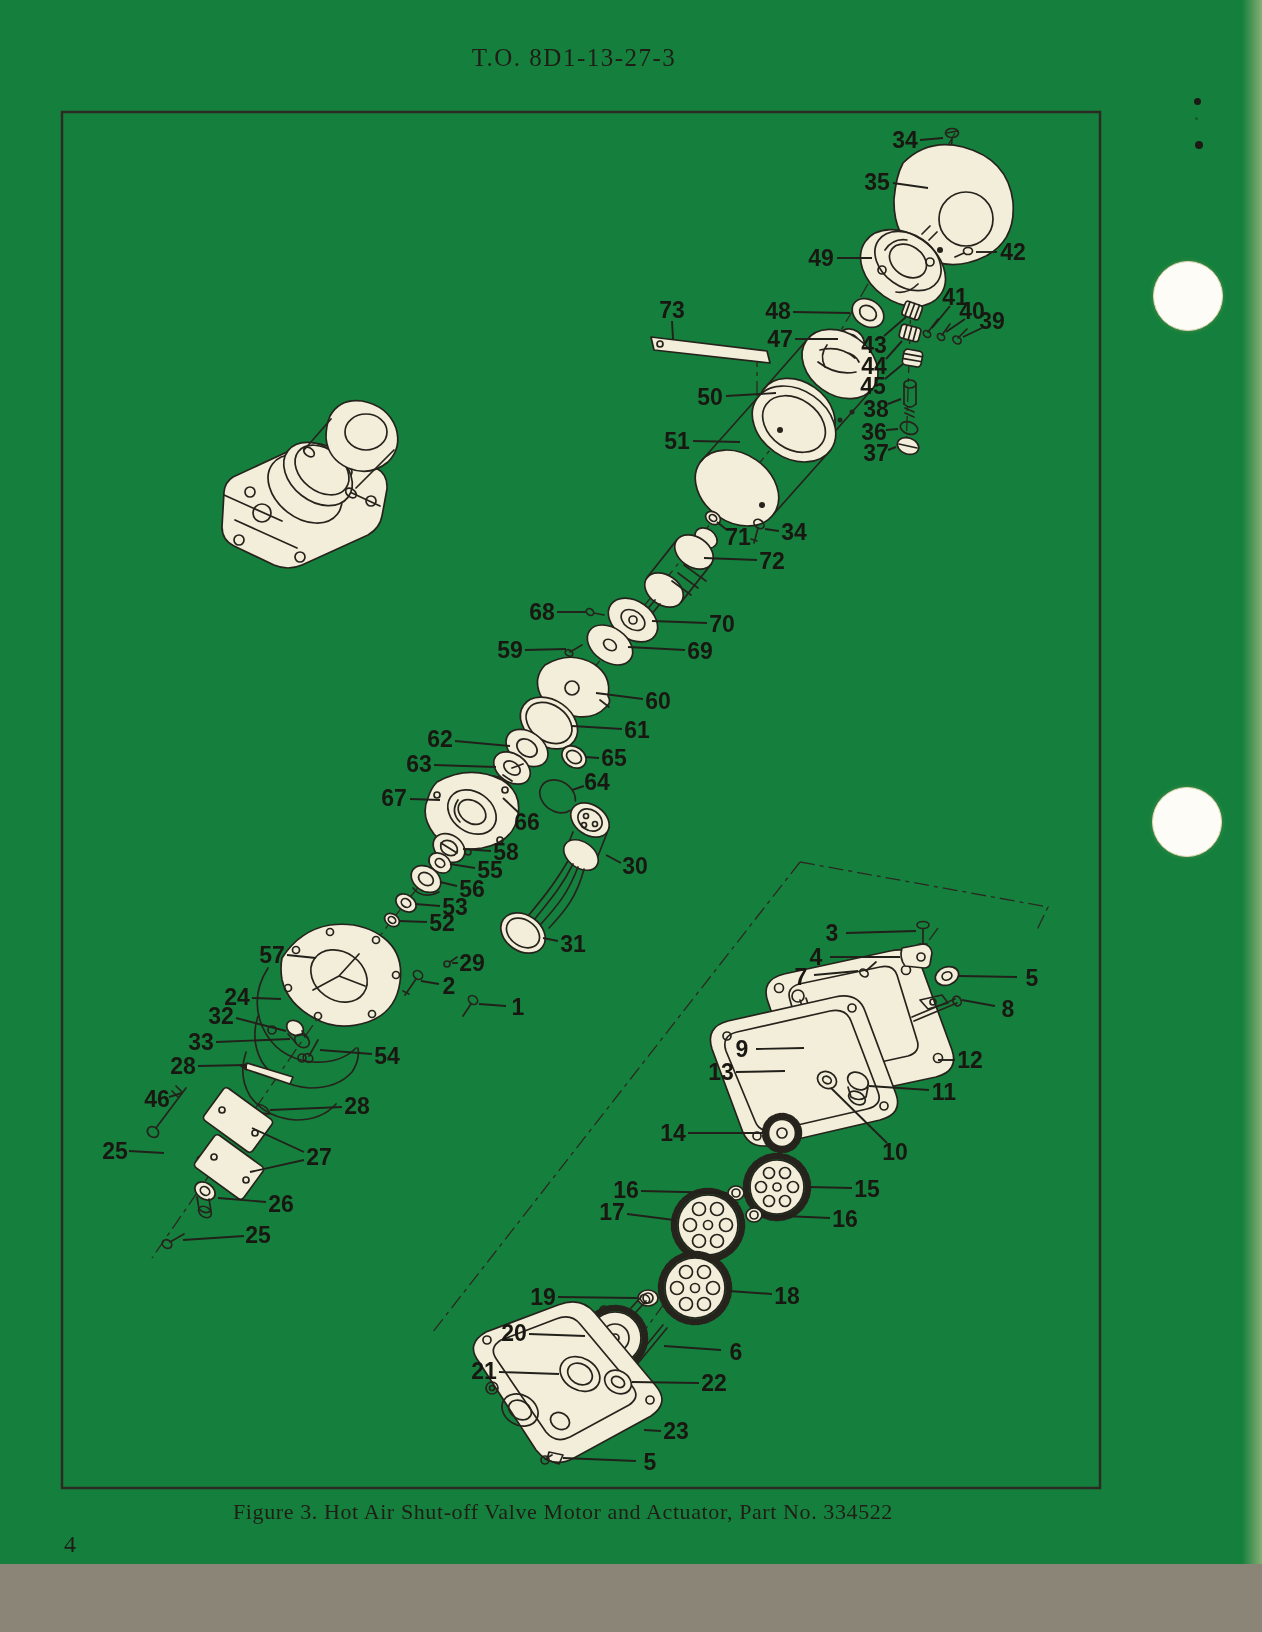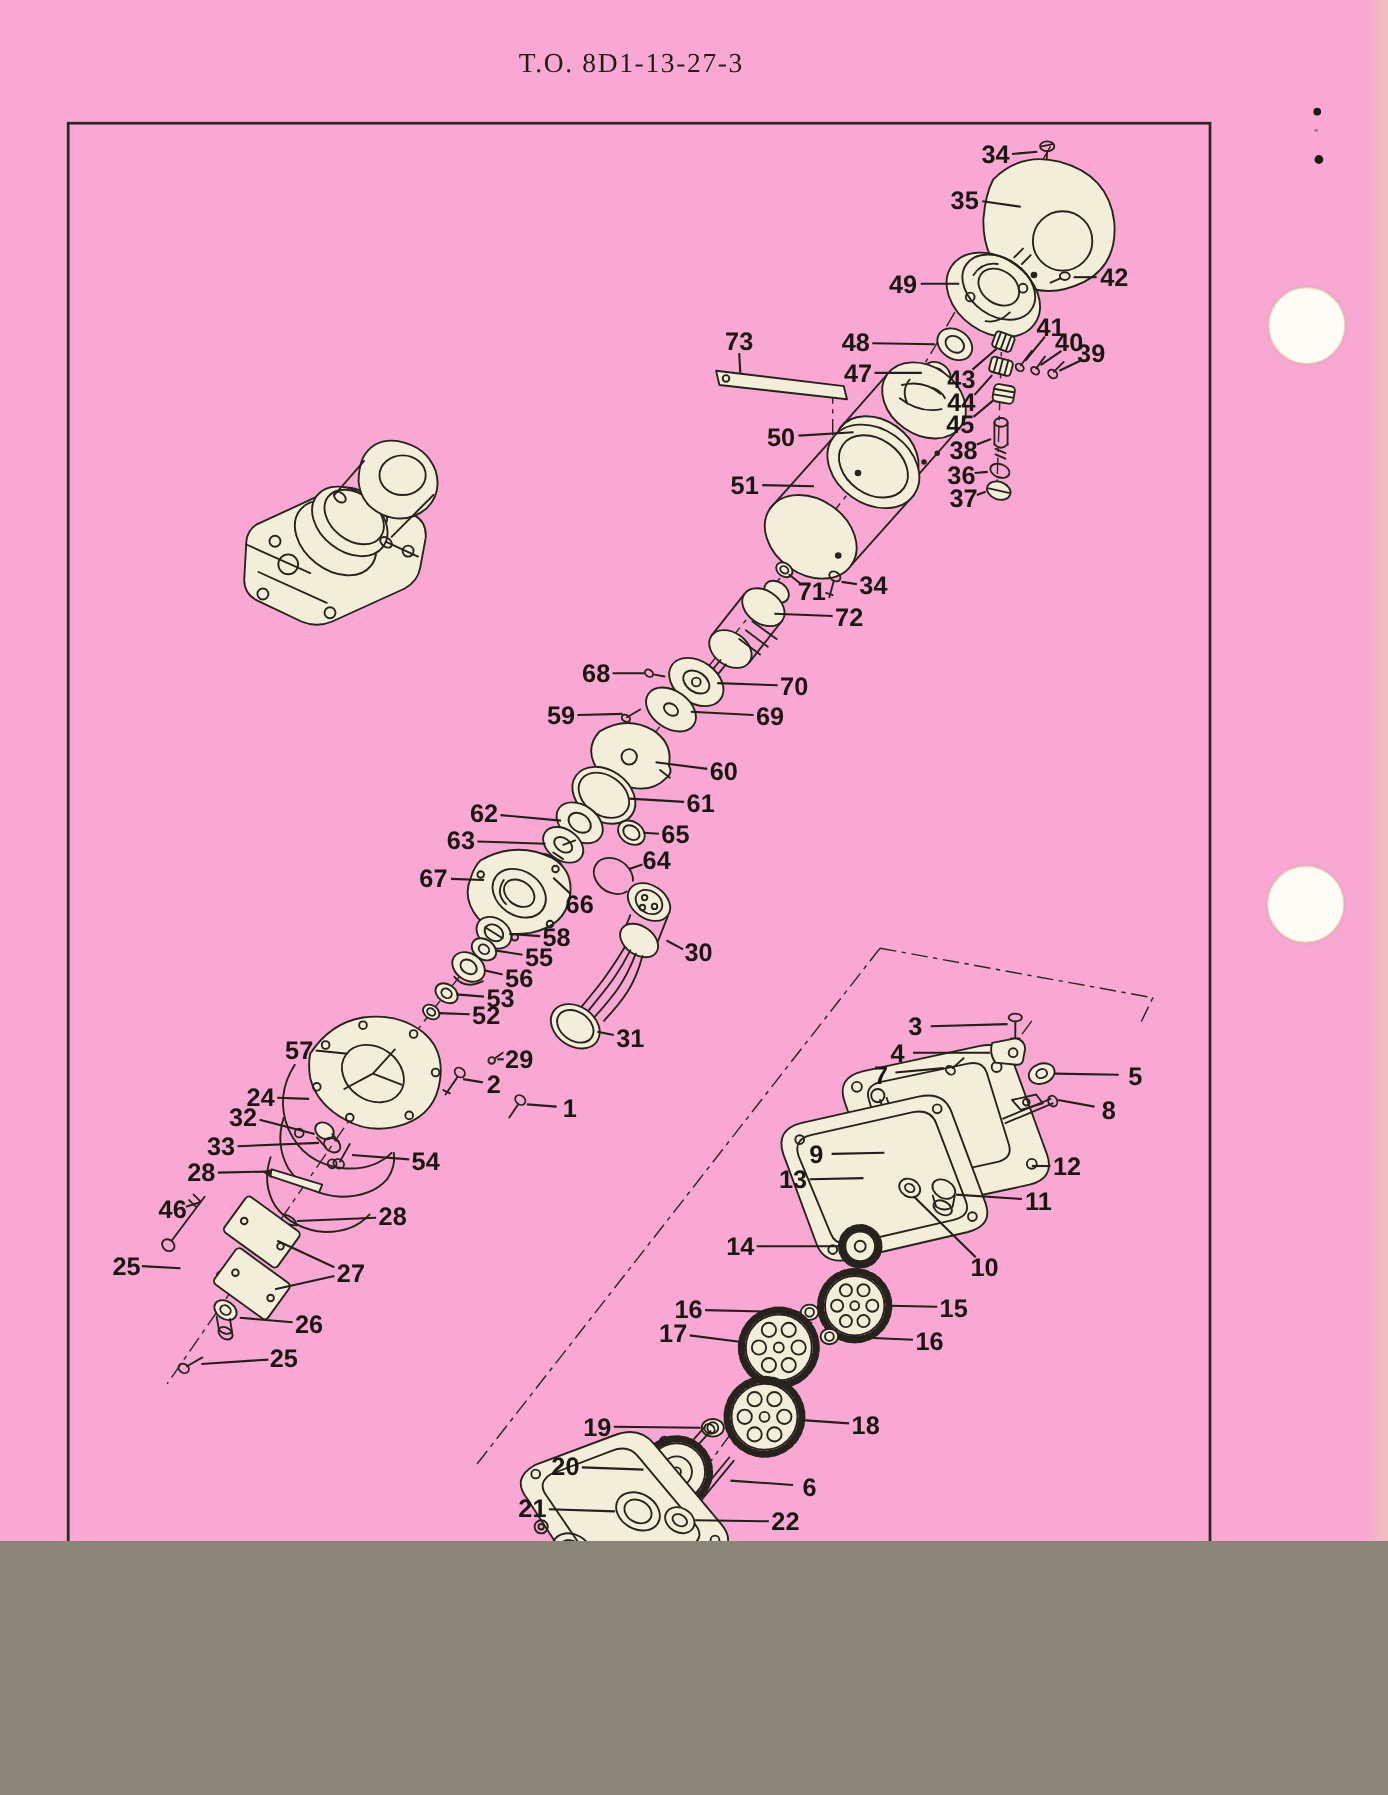--- a/index.html
+++ b/index.html
@@ -1,19 +1,19 @@
 <!DOCTYPE html>
 <html><head>
 <meta charset="utf-8">
 <style>
   html,body{margin:0;padding:0;background:#8a8577;}
   .page{
     position:relative;
-    width:1262px;height:1401px;
-    background:#f9a8d4;
+    width:1262px;height:1564px;
+    background:#15803d;
     font-family:"Liberation Serif", serif;
     color:#1f1d16;
     overflow:hidden;
   }
   .edge-tint{
     position:absolute;right:0;top:0;width:20px;height:100%;
     background:linear-gradient(to right, rgba(228,212,160,0), rgba(228,212,160,.55));
     pointer-events:none;
   }
   .header-text{
@@ -630,14 +630,15 @@
       </g>
   </svg>
 
   <div class="hole-punch hp1"></div>
   <div class="hole-punch hp2"></div>
   <div class="ink-dot" style="left:1194px;top:98px;width:7px;height:7px;"></div>
   <div class="ink-dot" style="left:1195px;top:117px;width:3px;height:3px;opacity:.4;"></div>
   <div class="ink-dot" style="left:1195px;top:141px;width:8px;height:8px;"></div>
   <div class="edge-tint"></div>
 
+  <div class="caption-text">Figure 3.  Hot Air Shut-off Valve Motor and Actuator, Part No. 334522</div>
   <div class="page-number">4</div>
 </div>
 
 </body></html>

